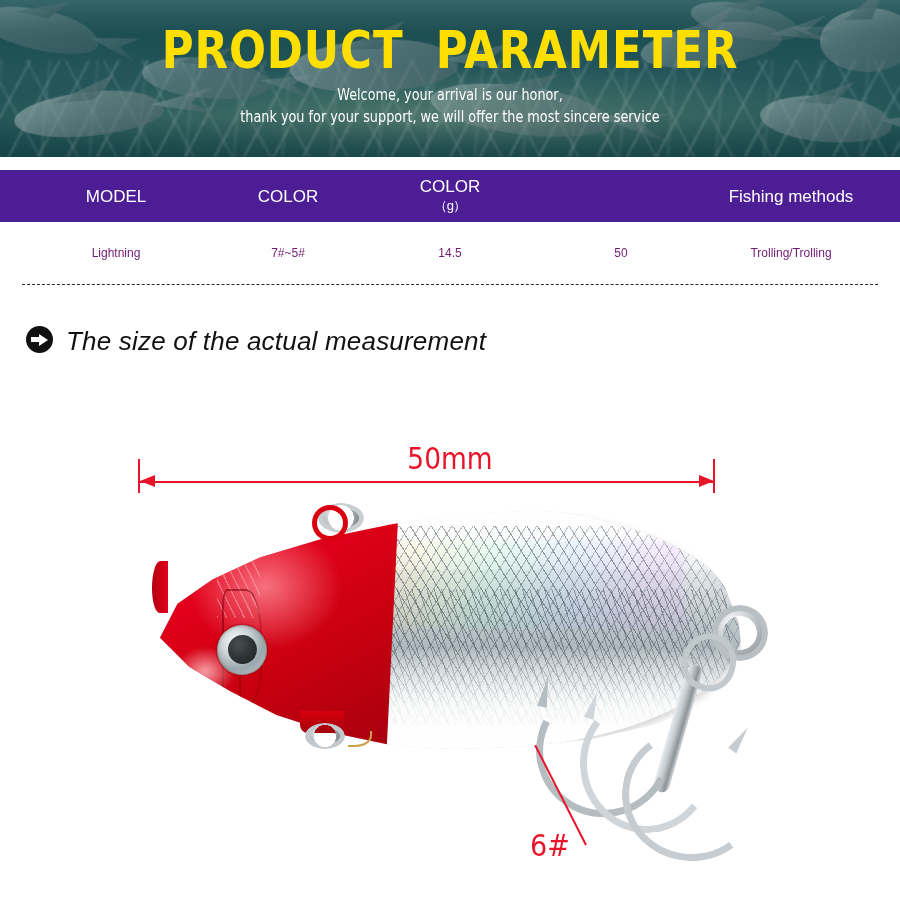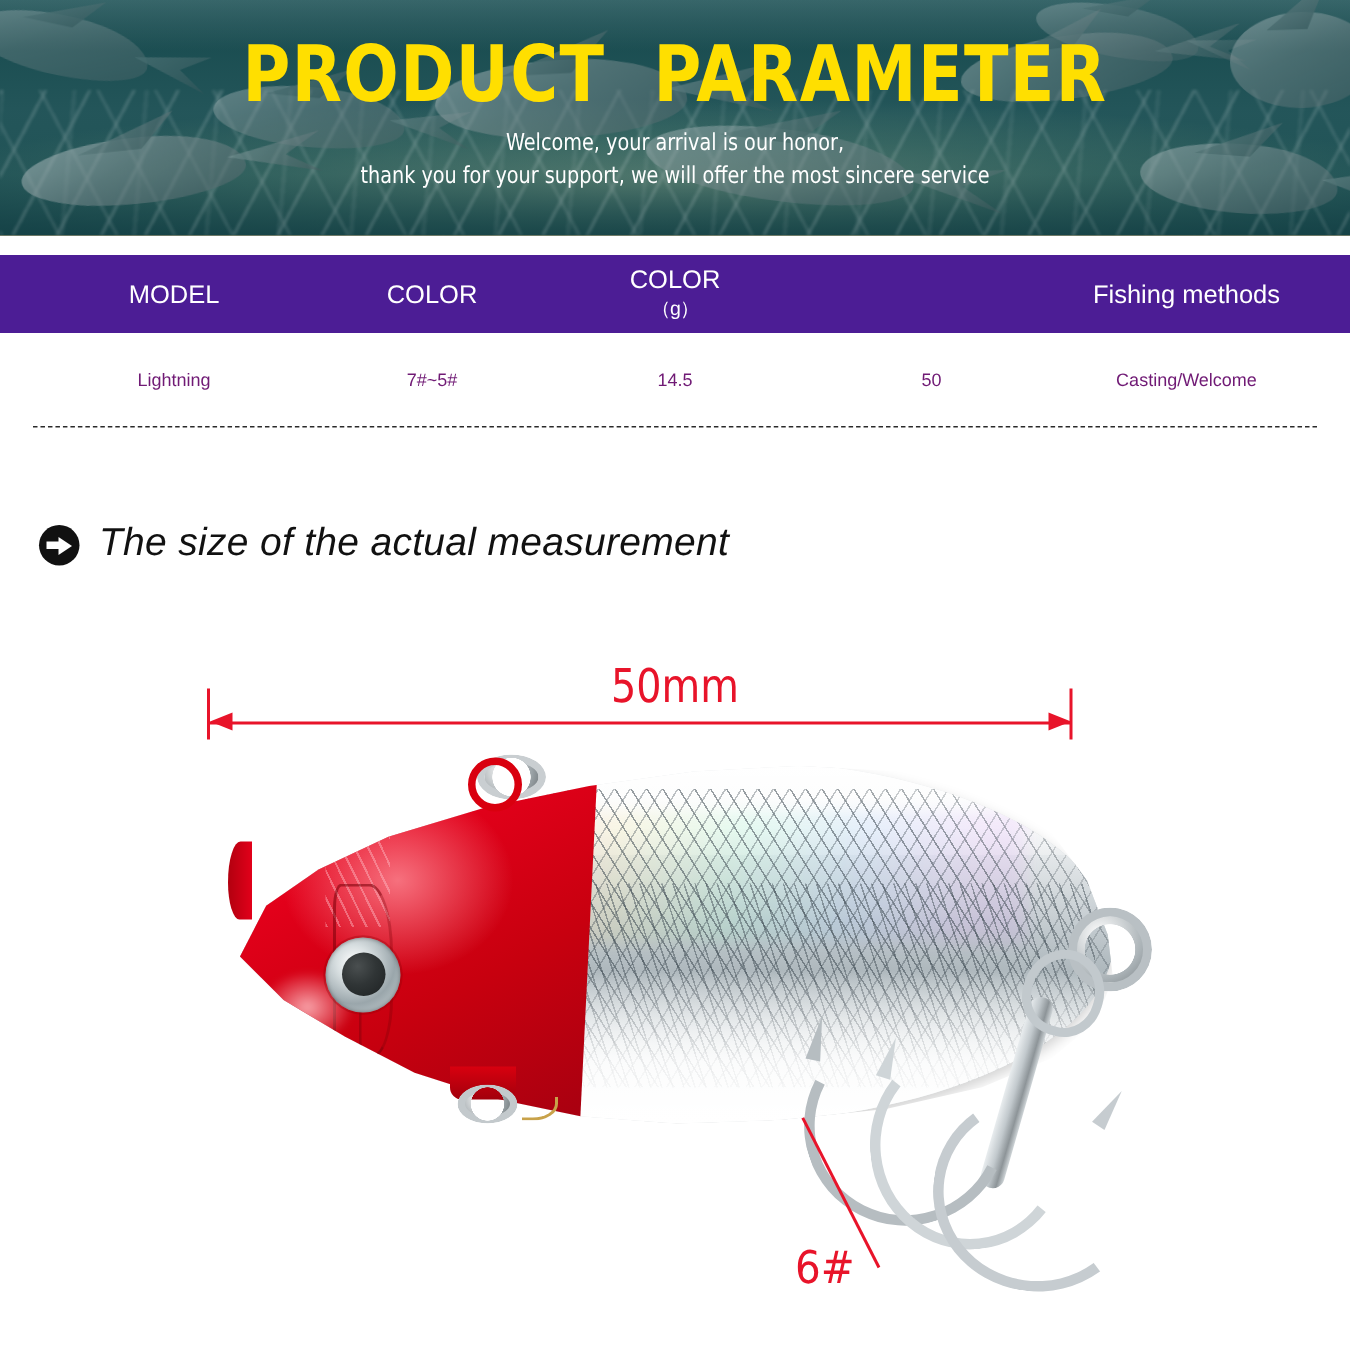--- a/index.html
+++ b/index.html
@@ -152,23 +152,22 @@
     left: 22px; top: 284px;
     width: 856px; height: 0;
     border-top: 1.6px dashed #2a2a2a;
   }
 
   
   .note-row {
     position: absolute;
     left: 26px; top: 326px;
     display: flex;
-    align-items: flex-end;
+    align-items: flex-start;
     gap: 13px;
-    margin-top: 20px;
   }
   .arrow-badge {
     width: 27px; height: 27px;
     border-radius: 50%;
     background: #111111;
     position: relative;
     flex: none;
   }
   .arrow-badge::before {
     content: "";
@@ -524,21 +523,21 @@
   <div class="th col-4">
     <span>Fishing methods</span>
   </div>
 </div>
 
 <div>
   <div class="td col-0">Lightning</div>
   <div class="td col-1">7#~5#</div>
   <div class="td col-2">14.5</div>
   <div class="td col-3">50</div>
-  <div class="td col-4">Casting/Welcome</div>
+  <div class="td col-4">Trolling/Trolling</div>
 </div>
 
 <div class="dashed-rule"></div>
 
 <div class="note-row">
   <div class="arrow-badge"></div>
   <div class="note-text">The size of the actual measurement</div>
 </div>
 
 <div class="dim-label">50mm</div>

